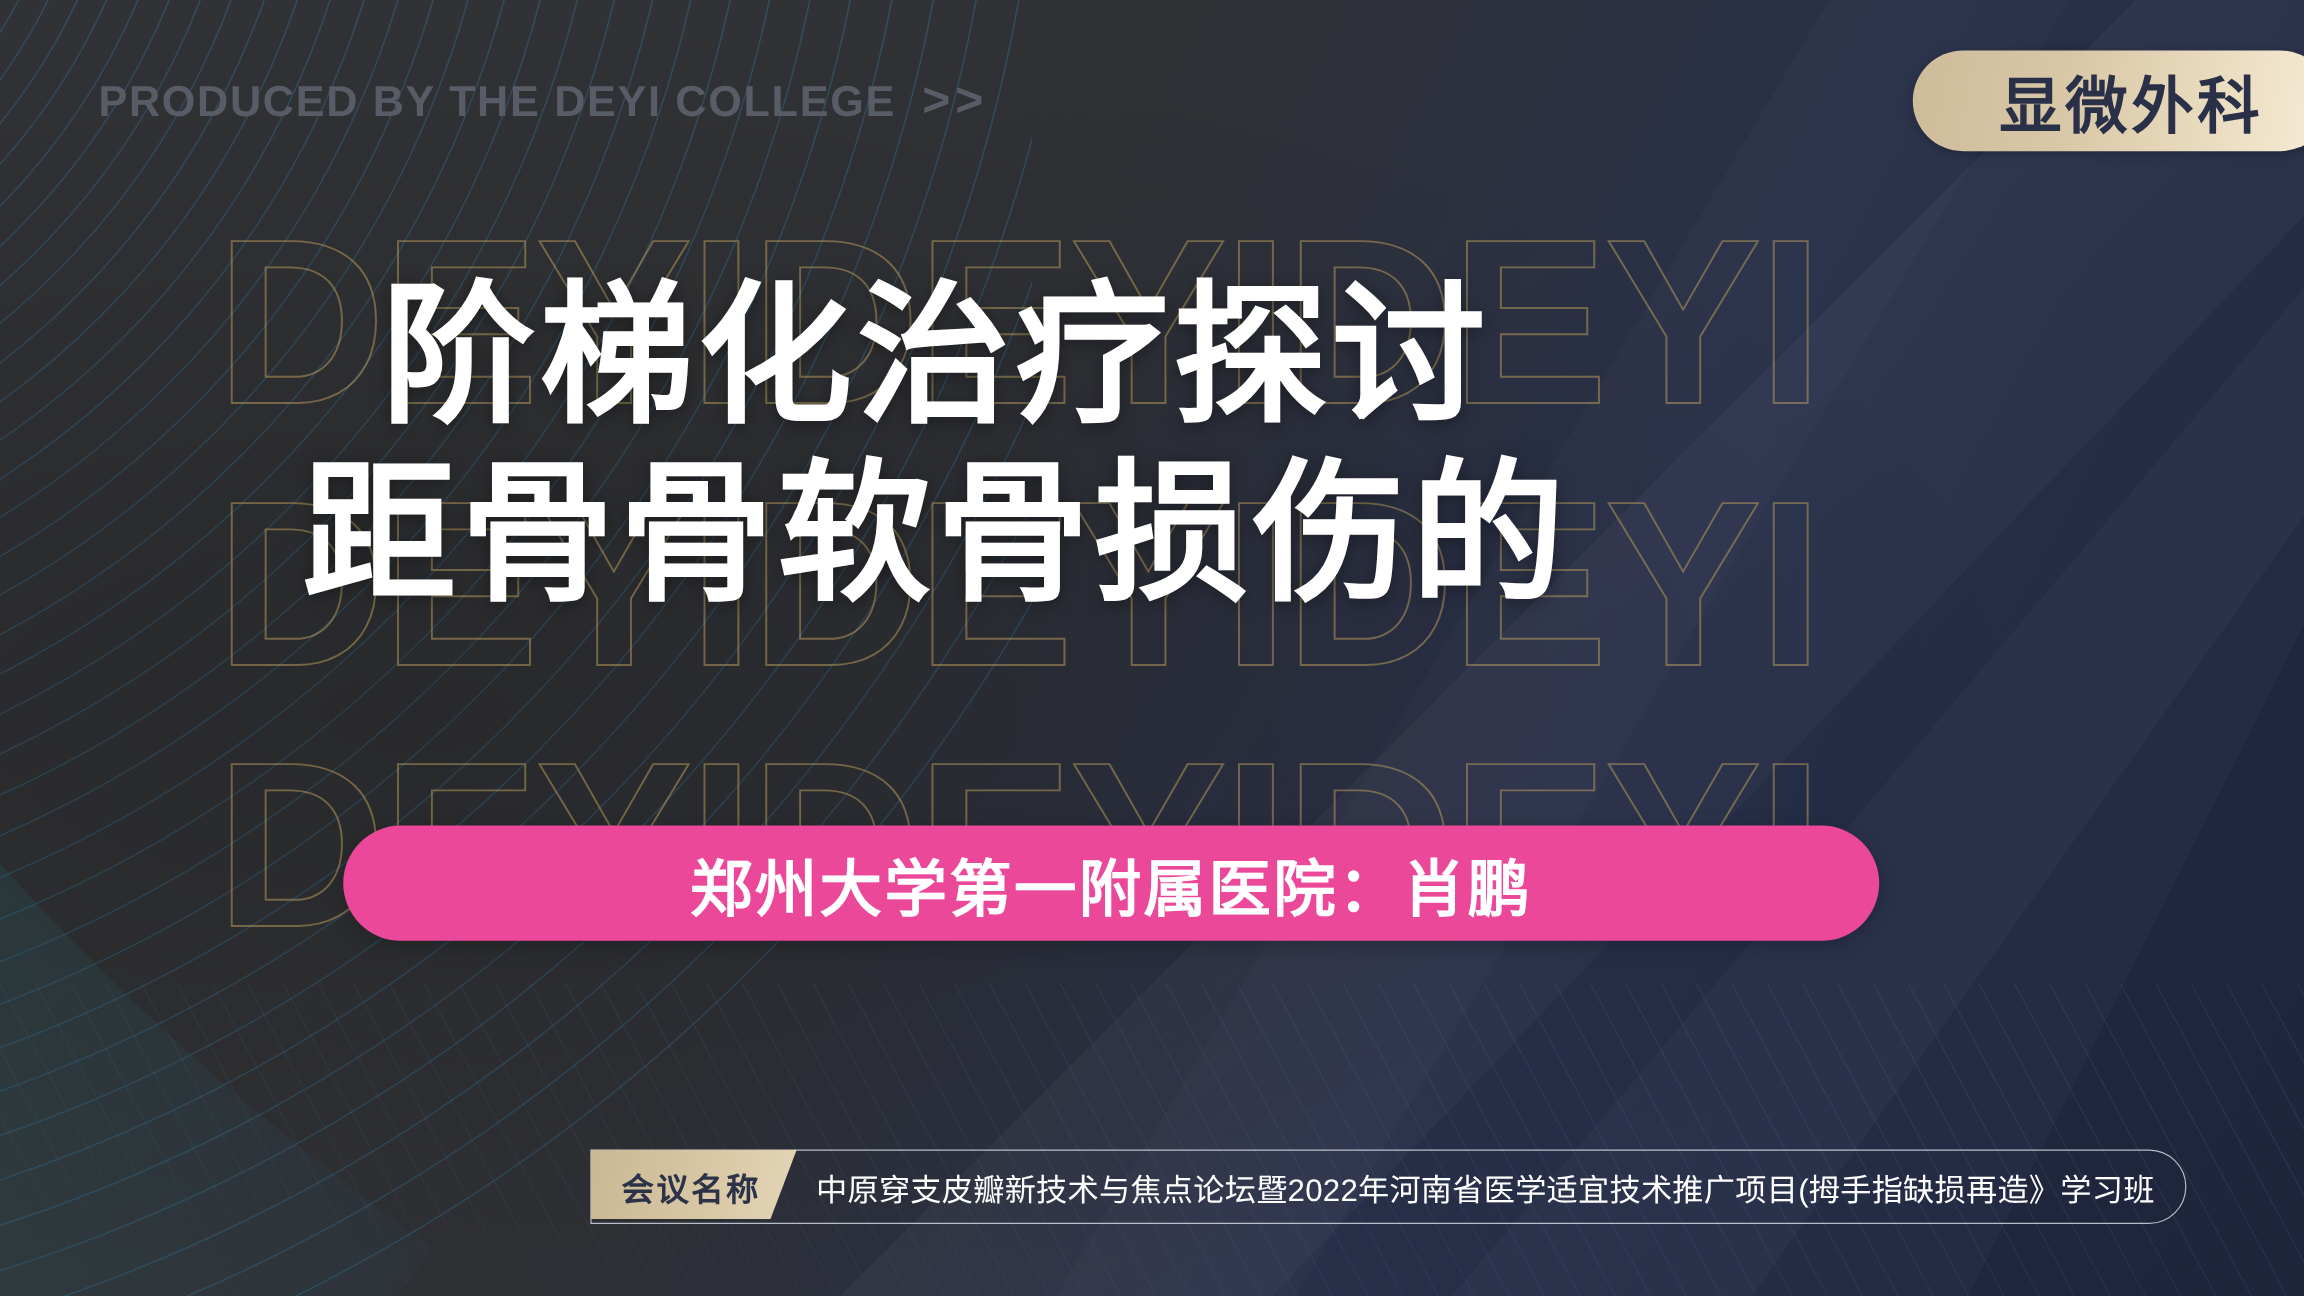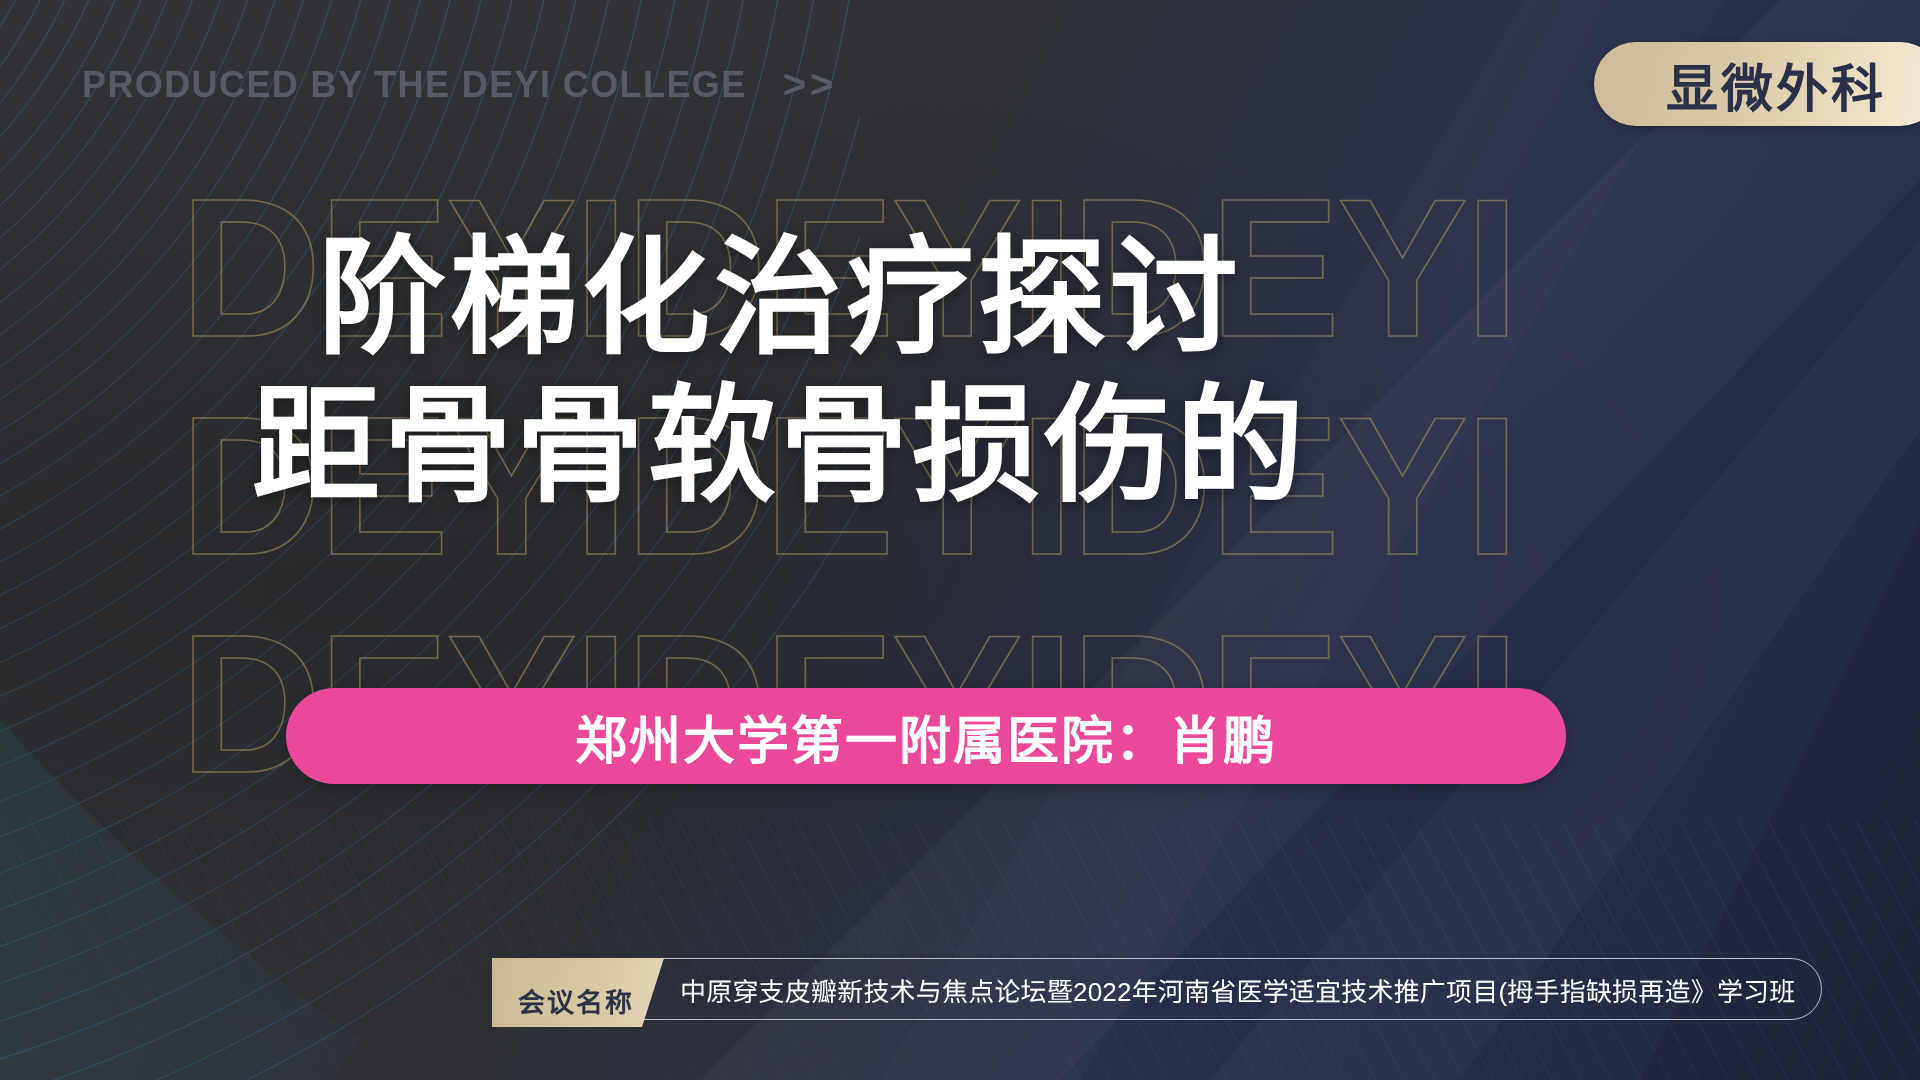--- a/index.html
+++ b/index.html
@@ -72,21 +72,21 @@
   .produced {
     position: absolute;
     left: 82px;
     top: 62px;
     font-size: 36px;
     font-weight: 700;
     letter-spacing: 1.4px;
     color: #575c66;
     display: flex;
     align-items: center;
-    gap: 36px;
+    gap: 22px;
     white-space: nowrap;
   }
   .produced .chevrons {
     font-size: 40px;
     font-weight: 700;
     color: #575c66;
     letter-spacing: 4px;
   }
 
   
@@ -165,21 +165,21 @@
     width: 1330px;
     height: 62px;
     border: 1.8px solid rgba(222,226,236,0.8);
     border-radius: 0 32px 32px 0;
     box-sizing: border-box;
   }
   .conf-tag {
     position: relative;
     z-index: 2;
     height: 54px;
-    padding: 15px 30px 0 26px;
+    padding: 4px 30px 0 26px;
     display: flex;
     align-items: center;
     background: linear-gradient(100deg, #c9b894 0%, #d8c7a4 55%, #e3d5b7 100%);
     clip-path: polygon(0 0, 100% 0, calc(100% - 22px) 100%, 0 100%);
     margin-left: 0;
   }
   .conf-tag .tag-label {
     font-size: 27px;
     font-weight: 700;
     color: #2c3348;

